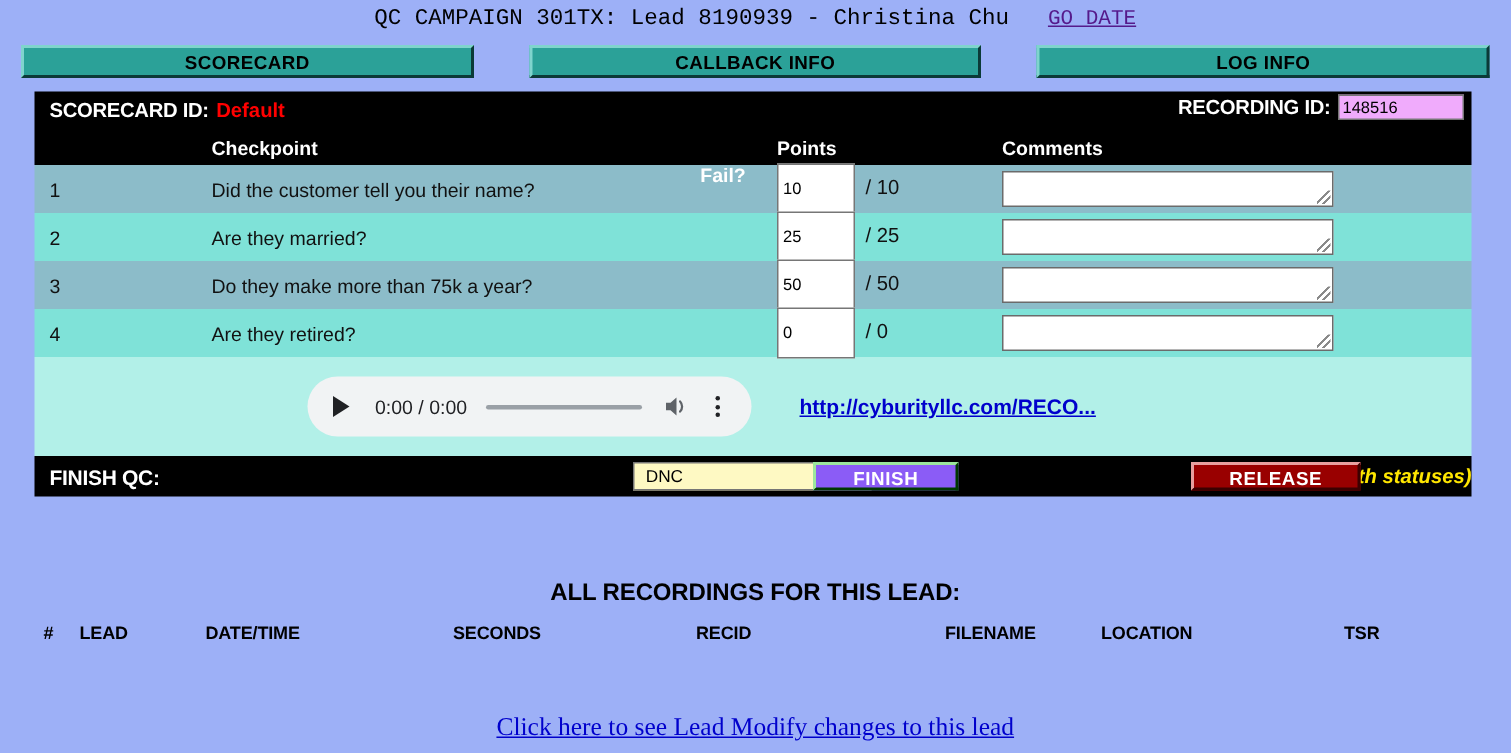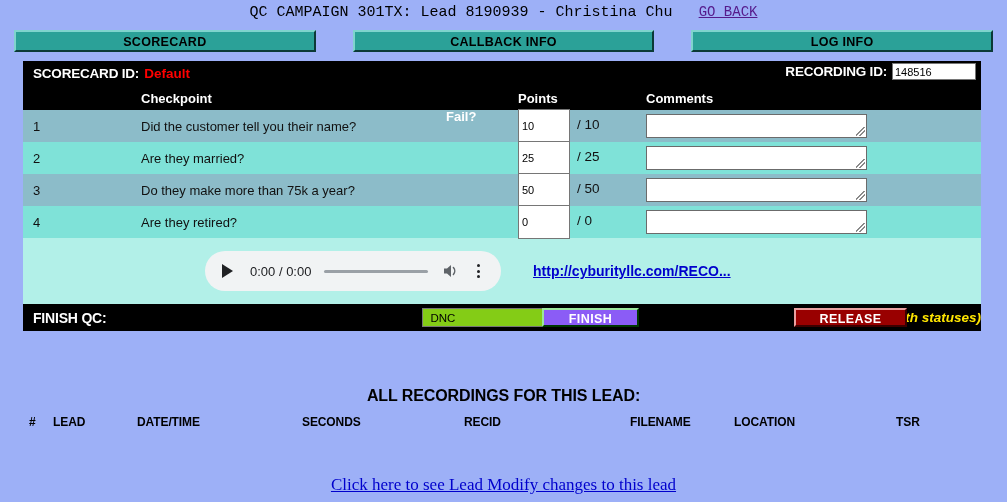--- a/index.html
+++ b/index.html
@@ -100,39 +100,39 @@
     font-weight: bold;
     margin-right: 5px;
     letter-spacing: -0.2px;
   }
   .rec-input {
     width: 84px;
     height: 17px;
     font-size: 11px;
     font-family: "Liberation Sans", sans-serif;
     border: 1px solid #767676;
-    background: #ffffff;
+    background: #f0abfc;
     color: #000;
     padding: 0 2px;
     box-sizing: border-box;
   }
 
   .sc-colhead {
     background: #000;
     color: #fff;
     height: 24px;
     display: flex;
     align-items: center;
     font-size: 13px;
     font-weight: bold;
   }
   .col-num    { width: 118px; flex: none; padding-left: 10px; box-sizing: border-box; }
   .col-chk    { width: 305px; flex: none; }
-  .col-fail   { width: 72px;  flex: none; text-align: left; margin-top: 36px; }
-  .col-points { width: 128px; flex: none; }
+  .col-fail   { width: 72px;  flex: none; text-align: center; margin-top: 36px; }
+  .col-points { width: 150px; flex: none; }
   .col-comm   { flex: 1 1 auto; }
 
   .sc-row {
     display: flex;
     align-items: center;
     height: 32px;
     font-size: 13px;
     color: #111;
   }
   .sc-row.odd  { background: #8cbcc9; }
@@ -267,21 +267,21 @@
     padding-left: 10px;
     letter-spacing: -0.2px;
   }
   .status-select {
     margin-left: 20px;
     width: 159px;
     height: 19px;
     font-size: 11.5px;
     font-family: "Liberation Sans", sans-serif;
     border: 1px solid #767676;
-    background: #84cc16;
+    background: #fef9c3;
     color: #000;
     padding-left: 3px;
     box-sizing: border-box;
   }
   .with-statuses {
     margin-left: 9px;
     color: #ffe600;
     font-style: italic;
     font-weight: bold;
     font-size: 13.5px;
@@ -365,21 +365,21 @@
     font-size: 17px;
     color: #0000cc;
     text-decoration: underline;
     cursor: pointer;
   }
 </style>
 </head>
 <body>
 
 <div class="titlebar">
-  <span>QC CAMPAIGN 301TX: Lead 8190939 - Christina Chu</span><a class="go-back">GO BACK</a>
+  <span>QC CAMPAIGN 301TX: Lead 8190939 - Christina Chu</span><a class="go-back">GO DATE</a>
 </div>
 
 <div class="tabs">
   <div class="tab-btn">SCORECARD</div>
   <div class="tab-btn">CALLBACK INFO</div>
   <div class="tab-btn">LOG INFO</div>
 </div>
 
 <div class="scorecard">
 

